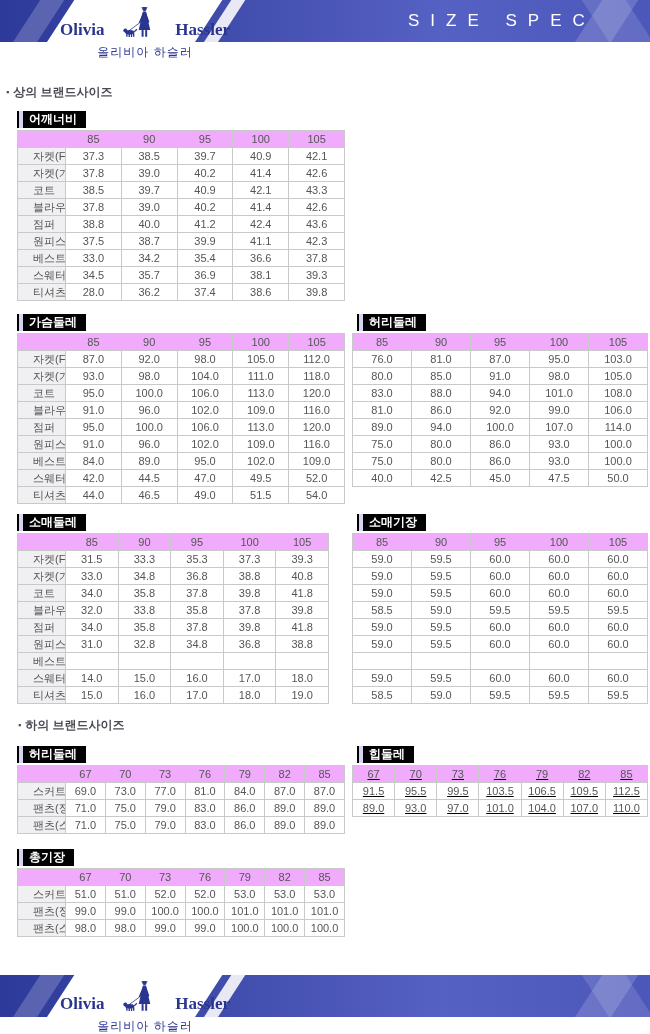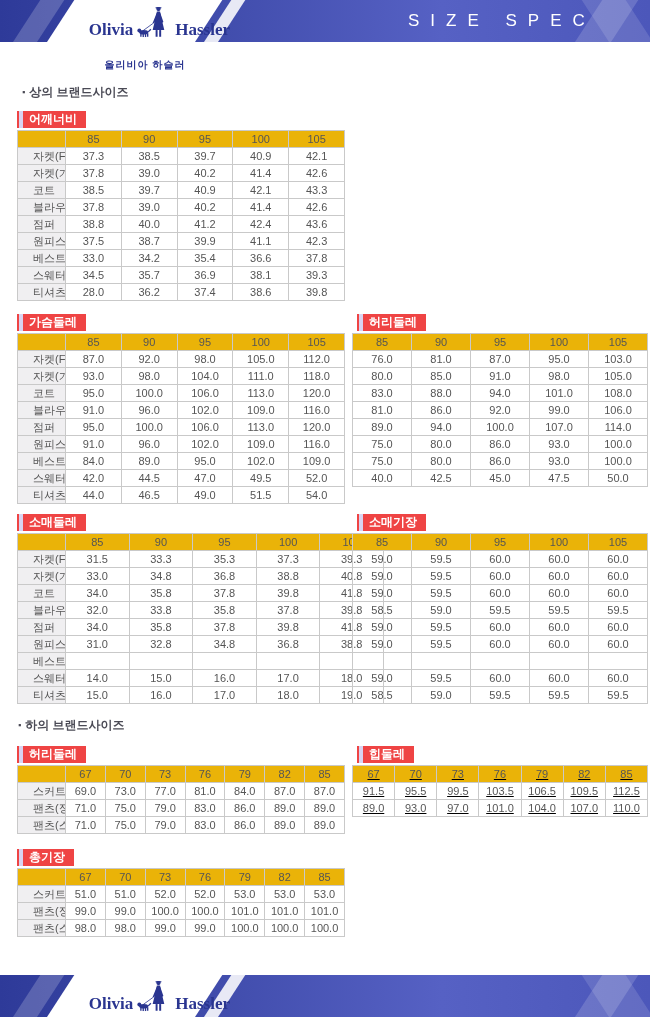--- a/index.html
+++ b/index.html
@@ -14,42 +14,42 @@
   .stripe-l1{left:26px;width:24px;background:rgba(255,255,255,0.20);transform:skewX(-33deg);}
   .stripe-white{left:60px;width:148px;background:#ffffff;transform:skewX(-33deg);}
   .stripe-w2{left:217px;width:14px;background:rgba(255,255,255,0.88);transform:skewX(-33deg);}
   .stripe-r1{left:588px;width:36px;background:rgba(255,255,255,0.16);transform:skewX(-33deg);}
   .stripe-r2{left:596px;width:44px;background:rgba(255,255,255,0.13);transform:skewX(33deg);}
   .band-title{position:absolute;left:408px;top:11px;color:#ffffff;font-size:17px;
               letter-spacing:11px;font-weight:normal;white-space:nowrap;}
 
   
   .logo{position:absolute;width:170px;text-align:center;z-index:5;}
-  .logo-en{display:flex;align-items:flex-end;justify-content:flex-end;gap:3px;
+  .logo-en{display:flex;align-items:flex-end;justify-content:space-between;gap:3px;
            font-family:"Liberation Serif","DejaVu Serif",serif;font-weight:bold;
            color:#2a3590;font-size:17px;line-height:17px;}
   .logo-en svg{display:block;margin-bottom:-1px;}
-  .logo-kr{margin-top:20px;font-size:10px;font-weight:bold;color:#2a3590;letter-spacing:1px;}
+  .logo-kr{margin-top:6px;font-size:12px;font-weight:normal;color:#2a3590;letter-spacing:1px;}
 
   
   .section-title{position:absolute;font-size:12px;font-weight:bold;color:#4a4a55;}
   .section-title .bullet{display:inline-block;margin-right:4px;}
   .section-title .bullet::before{content:"▪";font-size:9px;vertical-align:1px;}
 
   
   .tblock{position:absolute;}
-  .badge{display:inline-block;position:relative;background:#ef4444;color:#ffffff;
+  .badge{display:inline-block;position:relative;background:#000000;color:#ffffff;
          font-size:12px;font-weight:bold;line-height:13px;padding:2px 9px 2px 12px;
          margin-bottom:2px;}
   .badge::before{content:"";position:absolute;left:2px;top:0;bottom:0;width:4px;
                  background:#d8d3f1;}
   table{border-collapse:collapse;table-layout:fixed;width:100%;font-size:11px;color:#555555;}
   th,td{border:1px solid #c9c9c9;height:16px;text-align:center;padding:0;
         font-weight:normal;overflow:hidden;white-space:nowrap;}
-  thead th{background:#eab308;}
+  thead th{background:#f0abfc;}
   td.lbl{background:#f0eff1;text-align:left;padding-left:15px;}
 </style>
 </head>
 <body>
 
 <div class="page">
 
   <div class="band" style="top:0;">
     <div class="stripe stripe-l1"></div>
     <div class="stripe stripe-white"></div>
@@ -79,21 +79,21 @@
           <rect x="9.8" y="31.8" width="1.5" height="4"></rect>
           <rect x="12.2" y="31.5" width="1.5" height="4"></rect>
           <path d="M13,29.5 L16,26.5 L17,27.6 L14,30.4 Z"></path>
         </g>
       </svg>
       <span>Hassler</span>
     </div>
     <div class="logo-kr">올리비아 하슬러</div>
   </div>
 
-  <div class="section-title" style="left:22px;top:84px;">
+  <div class="section-title" style="left:6px;top:84px;">
     <span class="bullet"></span><span>상의 브랜드사이즈</span>
   </div>
 
   <div class="tblock" style="left:17px;top:109px;width:328px;">
     <div class="badge">어깨너비</div>
     <div>
         <table>
           <colgroup>
             <col style="width: 48px;">
             <col>
@@ -358,21 +358,21 @@
               <td>42.5</td>
               <td>45.0</td>
               <td>47.5</td>
               <td>50.0</td>
             </tr>
           </tbody>
         </table>
       </div>
   </div>
 
-  <div class="tblock" style="left:17px;top:512px;width:367px;">
+  <div class="tblock" style="left:17px;top:512px;width:312px;">
     <div class="badge">소매둘레</div>
     <div>
         <table>
           <colgroup>
             <col style="width: 48px;">
             <col>
             <col>
             <col>
             <col>
             <col>

